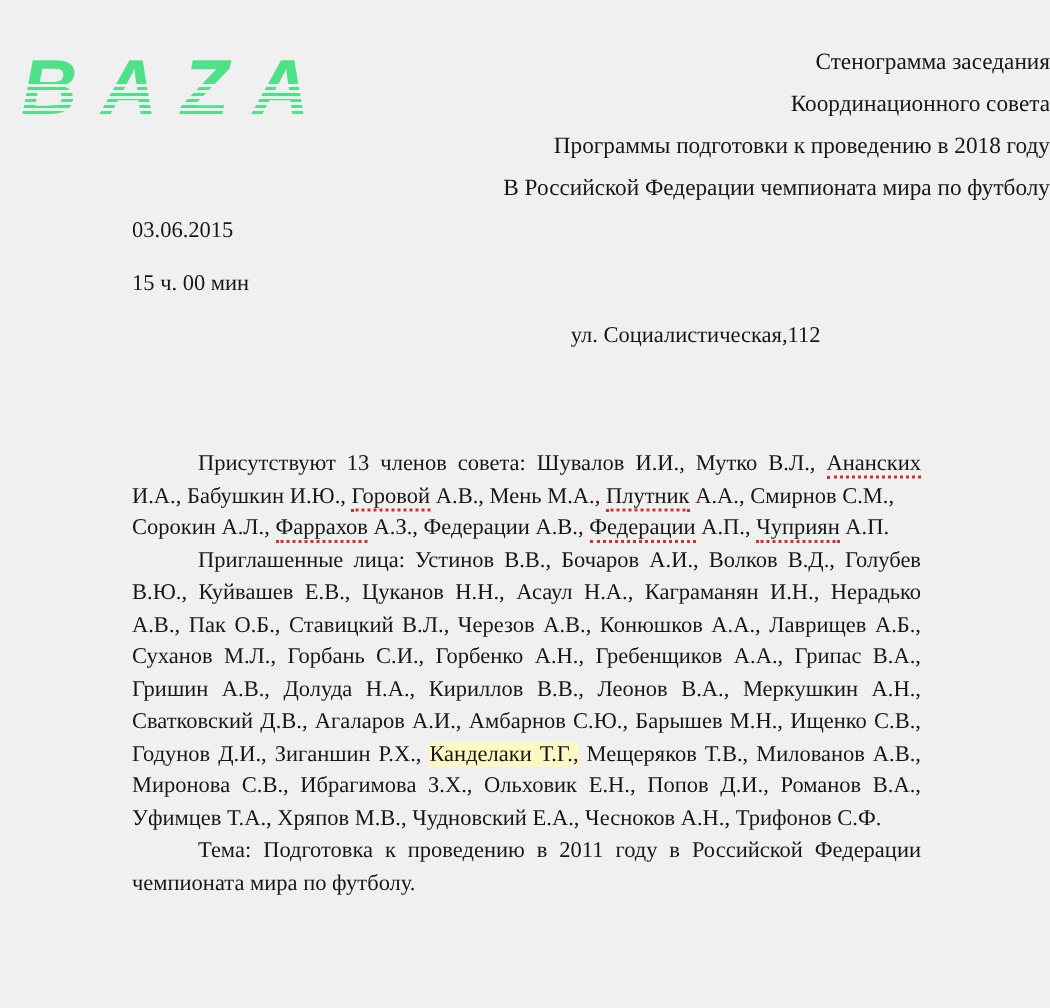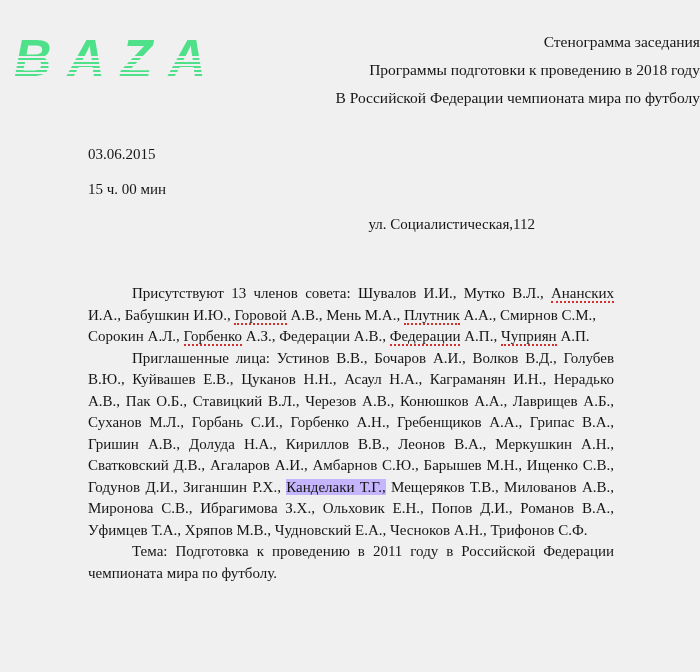--- a/index.html
+++ b/index.html
@@ -58,21 +58,21 @@
     position: relative;
     height: 35px;
   }
   .meta-left {
     position: absolute;
     left: 88px;
     top: 0;
   }
   .meta-right {
     position: absolute;
-    right: 22px;
+    right: 10px;
     top: 0;
   }
   .meta-right.place { right: 212px; }
   .caret {
     display: inline-block;
     width: 1px;
     height: 15px;
     background: #1a1a1a;
     vertical-align: -2px;
     margin-right: 1px;
@@ -88,33 +88,33 @@
   }
   .para {
     text-align: justify;
     text-justify: inter-word;
     line-height: 21.5px;
     margin: 0;
   }
   .para + .para { margin-top: 0; }
   .indent { display: inline-block; width: 44px; }
 
-  .para-attendees { margin-bottom: 0px; }
+  .para-attendees { margin-bottom: 0px; margin-top: 16px; }
   .para-invited { margin-top: 0px; }
   .para-topic { margin-top: 20px; }
 
   
   .sp {
     border-bottom: 2px dotted #d03030;
     padding-bottom: 0px;
   }
 
   
   .hl {
-    background: #c4b5fd;
+    background: #fef9c3;
   }
 </style>
 </head>
 <body>
 
 <div class="page">
 
   <div class="logo">
     <svg viewBox="0 0 192 58" xmlns="http://www.w3.org/2000/svg" aria-hidden="true">
       <defs>
@@ -132,41 +132,42 @@
           <rect x="0" y="42" width="192" height="2.0"></rect>
           <rect x="0" y="46" width="192" height="2.0"></rect>
           <rect x="0" y="50" width="192" height="2.0"></rect>
         </g>
       </g>
     </svg>
   </div>
 
   <div class="header">
     <div class="hline">Стенограмма заседания</div>
+    <div class="hline">Координационного совета</div>
     <div class="hline">Программы подготовки к проведению в 2018 году</div>
     <div class="hline">В Российской Федерации чемпионата мира по футболу</div>
   </div>
 
   <div class="meta">
     <div class="meta-row">
       <span class="meta-left">03.06.2015</span>
     </div>
     <div class="meta-row">
       <span class="meta-left">15 ч. 00 мин</span>
     </div>
     <div class="meta-row">
       <span class="meta-right">ул. Социалистическая,112</span>
     </div>
   </div>
 
   <div class="body">
 
     <p class="para para-attendees"><span class="indent"></span><span>Присутствуют 13 членов совета:</span><span><span> Шувалов И.И., Мутко В.Л., </span><span class="sp">Ананских</span><span> И.А., Бабушкин И.Ю., </span><span class="sp">Горовой</span><span> А.В., Мень М.А., </span><span class="sp">Плутник</span><span> А.А., Смирнов С.М.,</span></span></p>
 
-    <p class="para para-attendees-cont"><span><span>Сорокин А.Л., </span><span class="sp">Горбенко</span><span> А.З., Федерации А.В., </span><span class="sp">Федерации</span><span> А.П., </span><span class="sp">Чуприян</span><span> А.П.</span></span></p>
+    <p class="para para-attendees-cont"><span><span>Сорокин А.Л., </span><span class="sp">Фаррахов</span><span> А.З., Федерации А.В., </span><span class="sp">Федерации</span><span> А.П., </span><span class="sp">Чуприян</span><span> А.П.</span></span></p>
 
     <p class="para para-invited"><span class="indent"></span><span>Приглашенные лица:</span><span><span> Устинов В.В., Бочаров А.И., Волков В.Д., Голубев В.Ю., Куйвашев Е.В., Цуканов Н.Н., Асаул Н.А., Каграманян И.Н., Нерадько А.В., Пак О.Б., Ставицкий В.Л., Черезов А.В., Конюшков А.А., Лаврищев А.Б., Суханов М.Л., Горбань С.И., Горбенко А.Н., Гребенщиков А.А., Грипас В.А., Гришин А.В., Долуда Н.А., Кириллов В.В., Леонов В.А., Меркушкин А.Н., Сватковский Д.В., Агаларов А.И., Амбарнов С.Ю., Барышев М.Н., Ищенко С.В., Годунов Д.И., Зиганшин Р.Х., </span><span class="hl">Канделаки Т.Г.,</span><span> Мещеряков Т.В., Милованов А.В., Миронова С.В., Ибрагимова З.Х., Ольховик Е.Н., Попов Д.И., Романов В.А., Уфимцев Т.А., Хряпов М.В., Чудновский Е.А., Чесноков А.Н., Трифонов С.Ф.</span></span></p>
 
     <p class="para para-topic"><span class="indent"></span><span>Тема:</span><span> Подготовка к проведению в 2011 году в Российской Федерации чемпионата мира по футболу.</span></p>
 
   </div>
 
 </div>
 
 </body></html>

